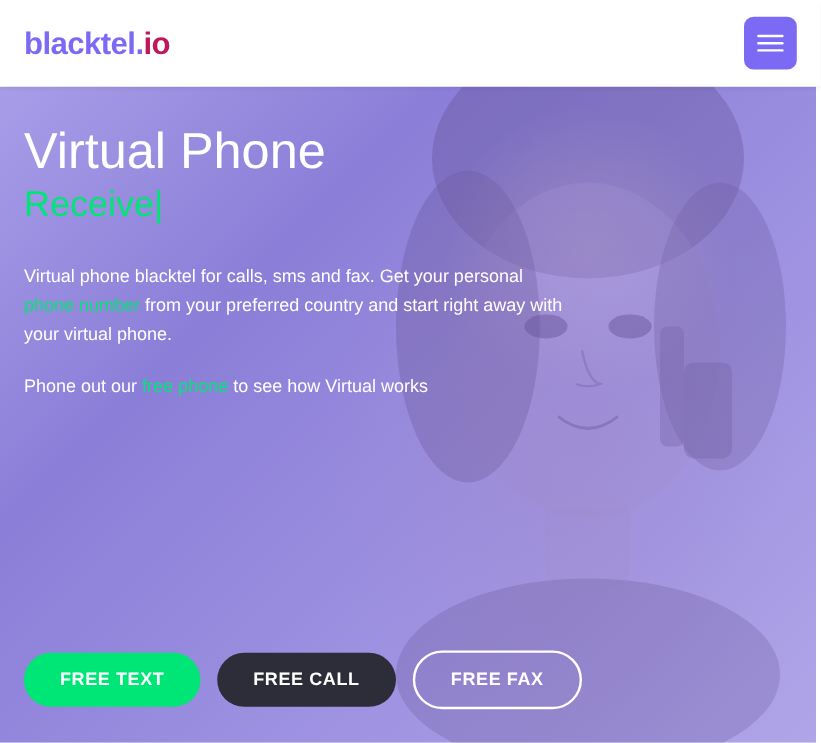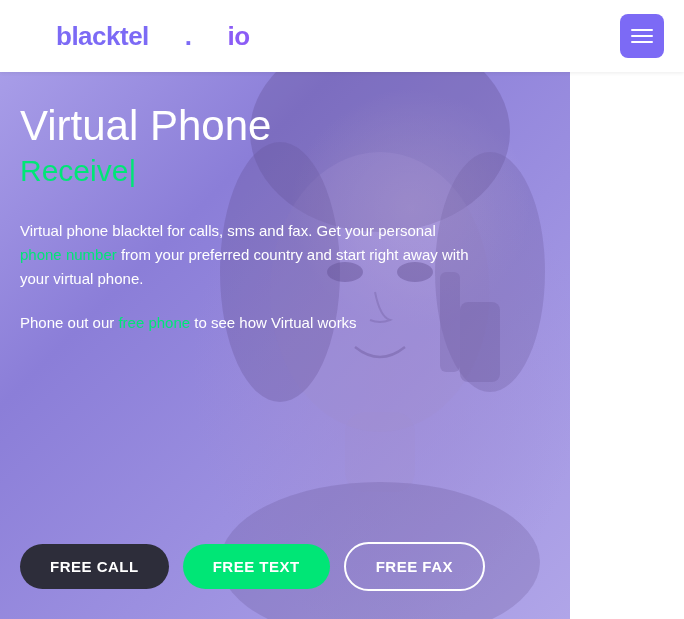--- a/index.html
+++ b/index.html
@@ -31,21 +31,20 @@
 
     .logo {
       font-size: 26px;
       font-weight: 800;
       color: #1a1a2e;
       letter-spacing: -0.5px;
     }
 
     .logo span {
       color: #7c6af5;
-      margin-left: 36px;
     }
 
     .menu-btn {
       width: 44px;
       height: 44px;
       background: #7c6af5;
       border-radius: 8px;
       display: flex;
       align-items: center;
       justify-content: center;
@@ -60,21 +59,21 @@
       display: block;
       width: 22px;
       height: 2px;
       background: #fff;
       border-radius: 2px;
     }
 
     
     .hero {
       position: relative;
-      width: 570px;
+      width: 680px;
       height: 547px;
       overflow: hidden;
     }
 
     
     .hero-bg {
       position: absolute;
       inset: 0;
       background: linear-gradient(135deg, #a89de8 0%, #8b7ed8 30%, #9b8fe0 60%, #b0a5e8 100%);
     }
@@ -197,21 +196,21 @@
       background: transparent;
       color: #fff;
       border: 2.5px solid #fff;
     }
   </style>
 </head>
 <body>
 
 <header class="header">
   <div class="logo">
-    <span>blacktel</span><span style="color:#7c6af5">.</span><span style="color:#8b5cf6">io</span>
+    <span>blacktel</span><span style="color:#7c6af5">.</span><span style="color:#be185d">io</span>
   </div>
   <button class="menu-btn">
     <span></span>
     <span></span>
     <span></span>
   </button>
 </header>
 
 <section class="hero">
   <div class="hero-bg"></div>
@@ -248,17 +247,17 @@
     <p class="hero-desc">
       <span>Virtual phone blacktel for calls, sms and fax. Get your personal </span><a class="link" href="#">phone number</a><span> from your preferred country and start right away with your virtual phone.</span>
     </p>
 
     <p class="hero-check">
       <span>Phone out our </span><a class="link" href="#">free phone</a><span> to see how Virtual works</span>
     </p>
   </div>
 
   <div class="btn-row">
+    <button class="btn btn-green">FREE TEXT</button>
     <button class="btn btn-dark">FREE CALL</button>
-    <button class="btn btn-green">FREE TEXT</button>
     <button class="btn btn-outline">FREE FAX</button>
   </div>
 </section>
 
 </body></html>

